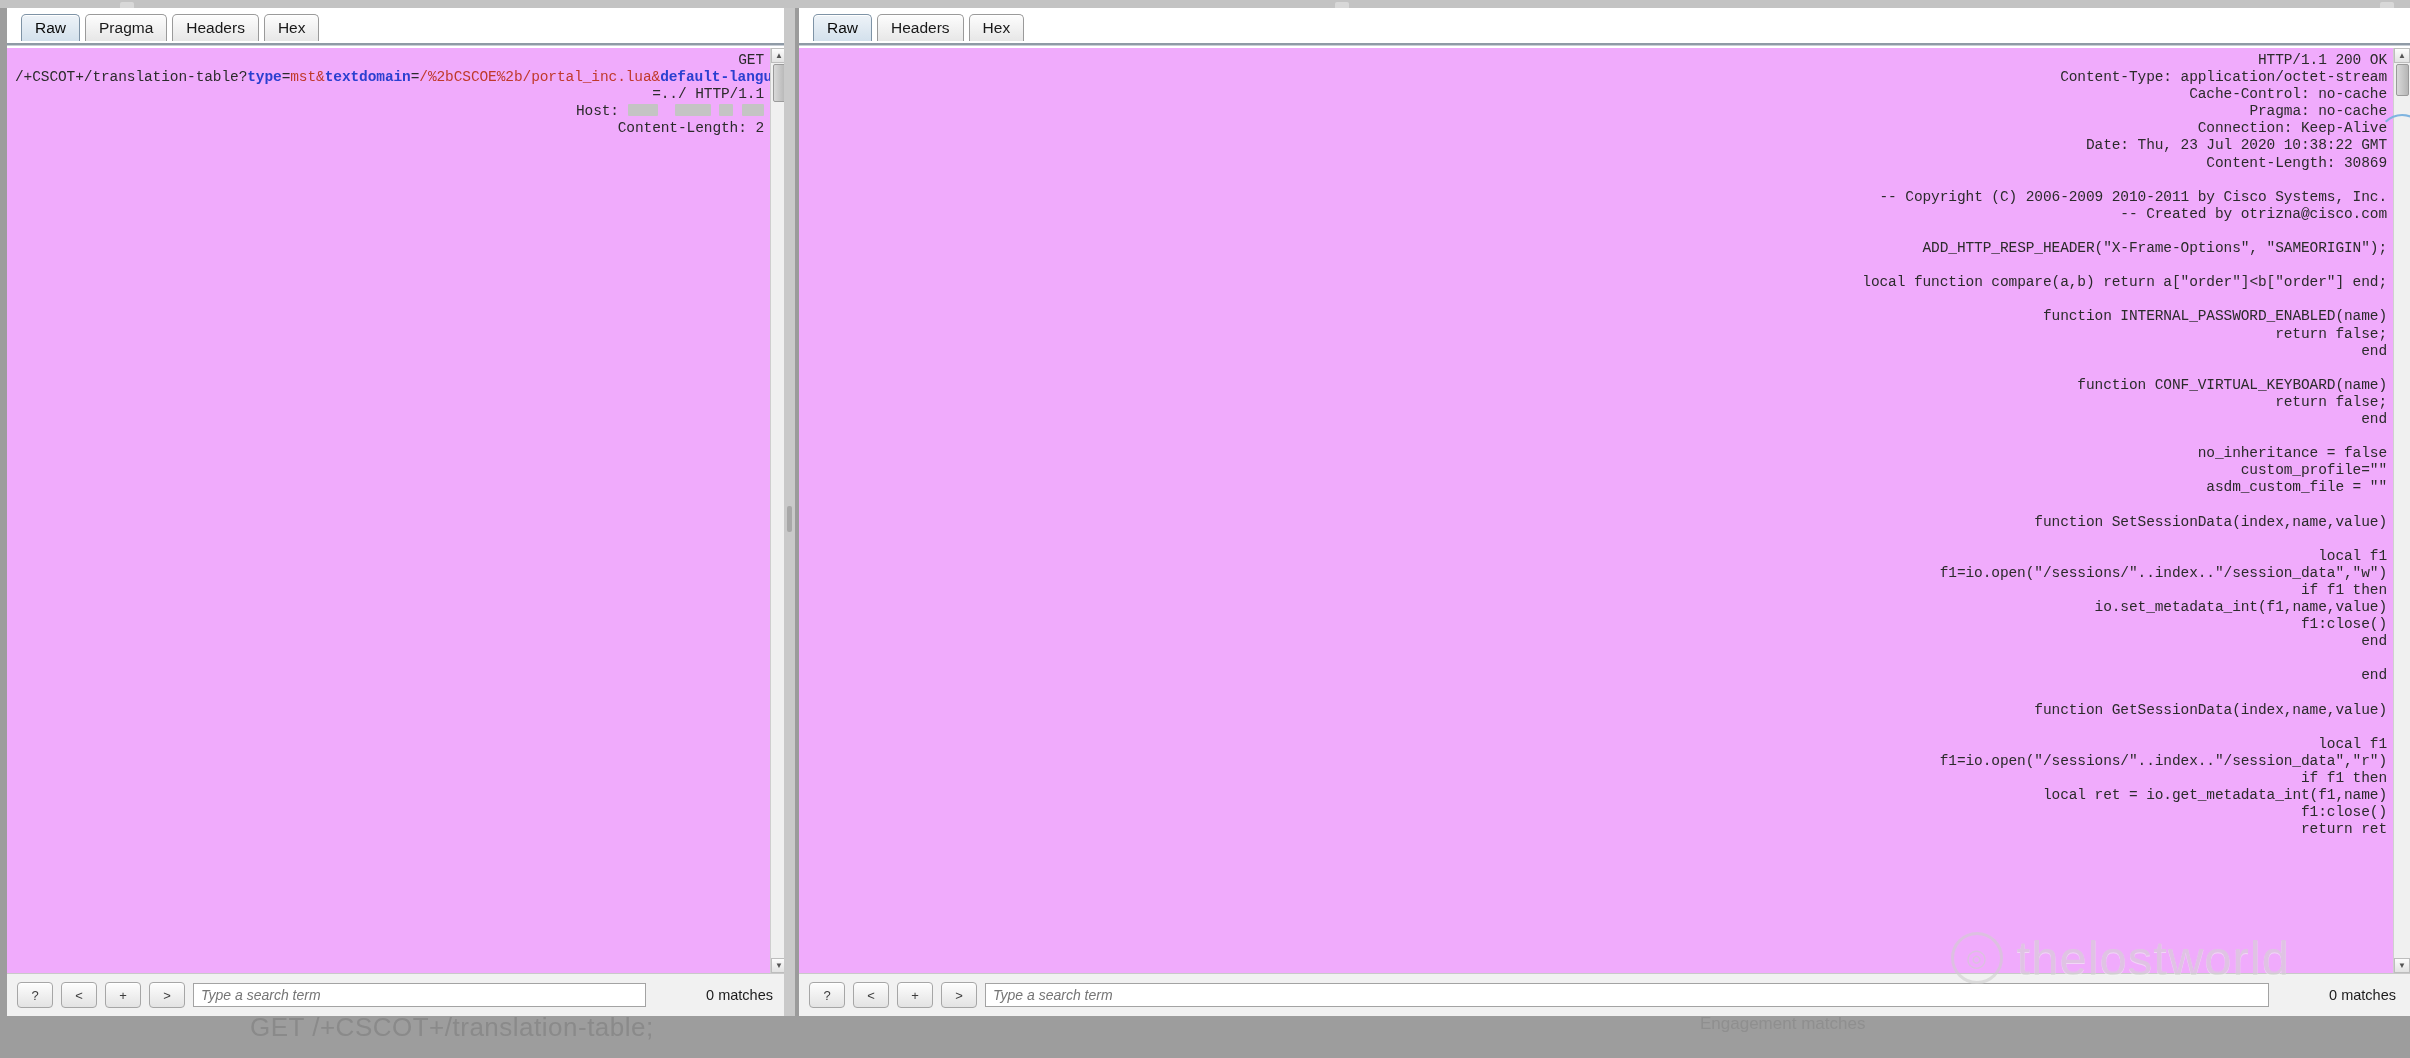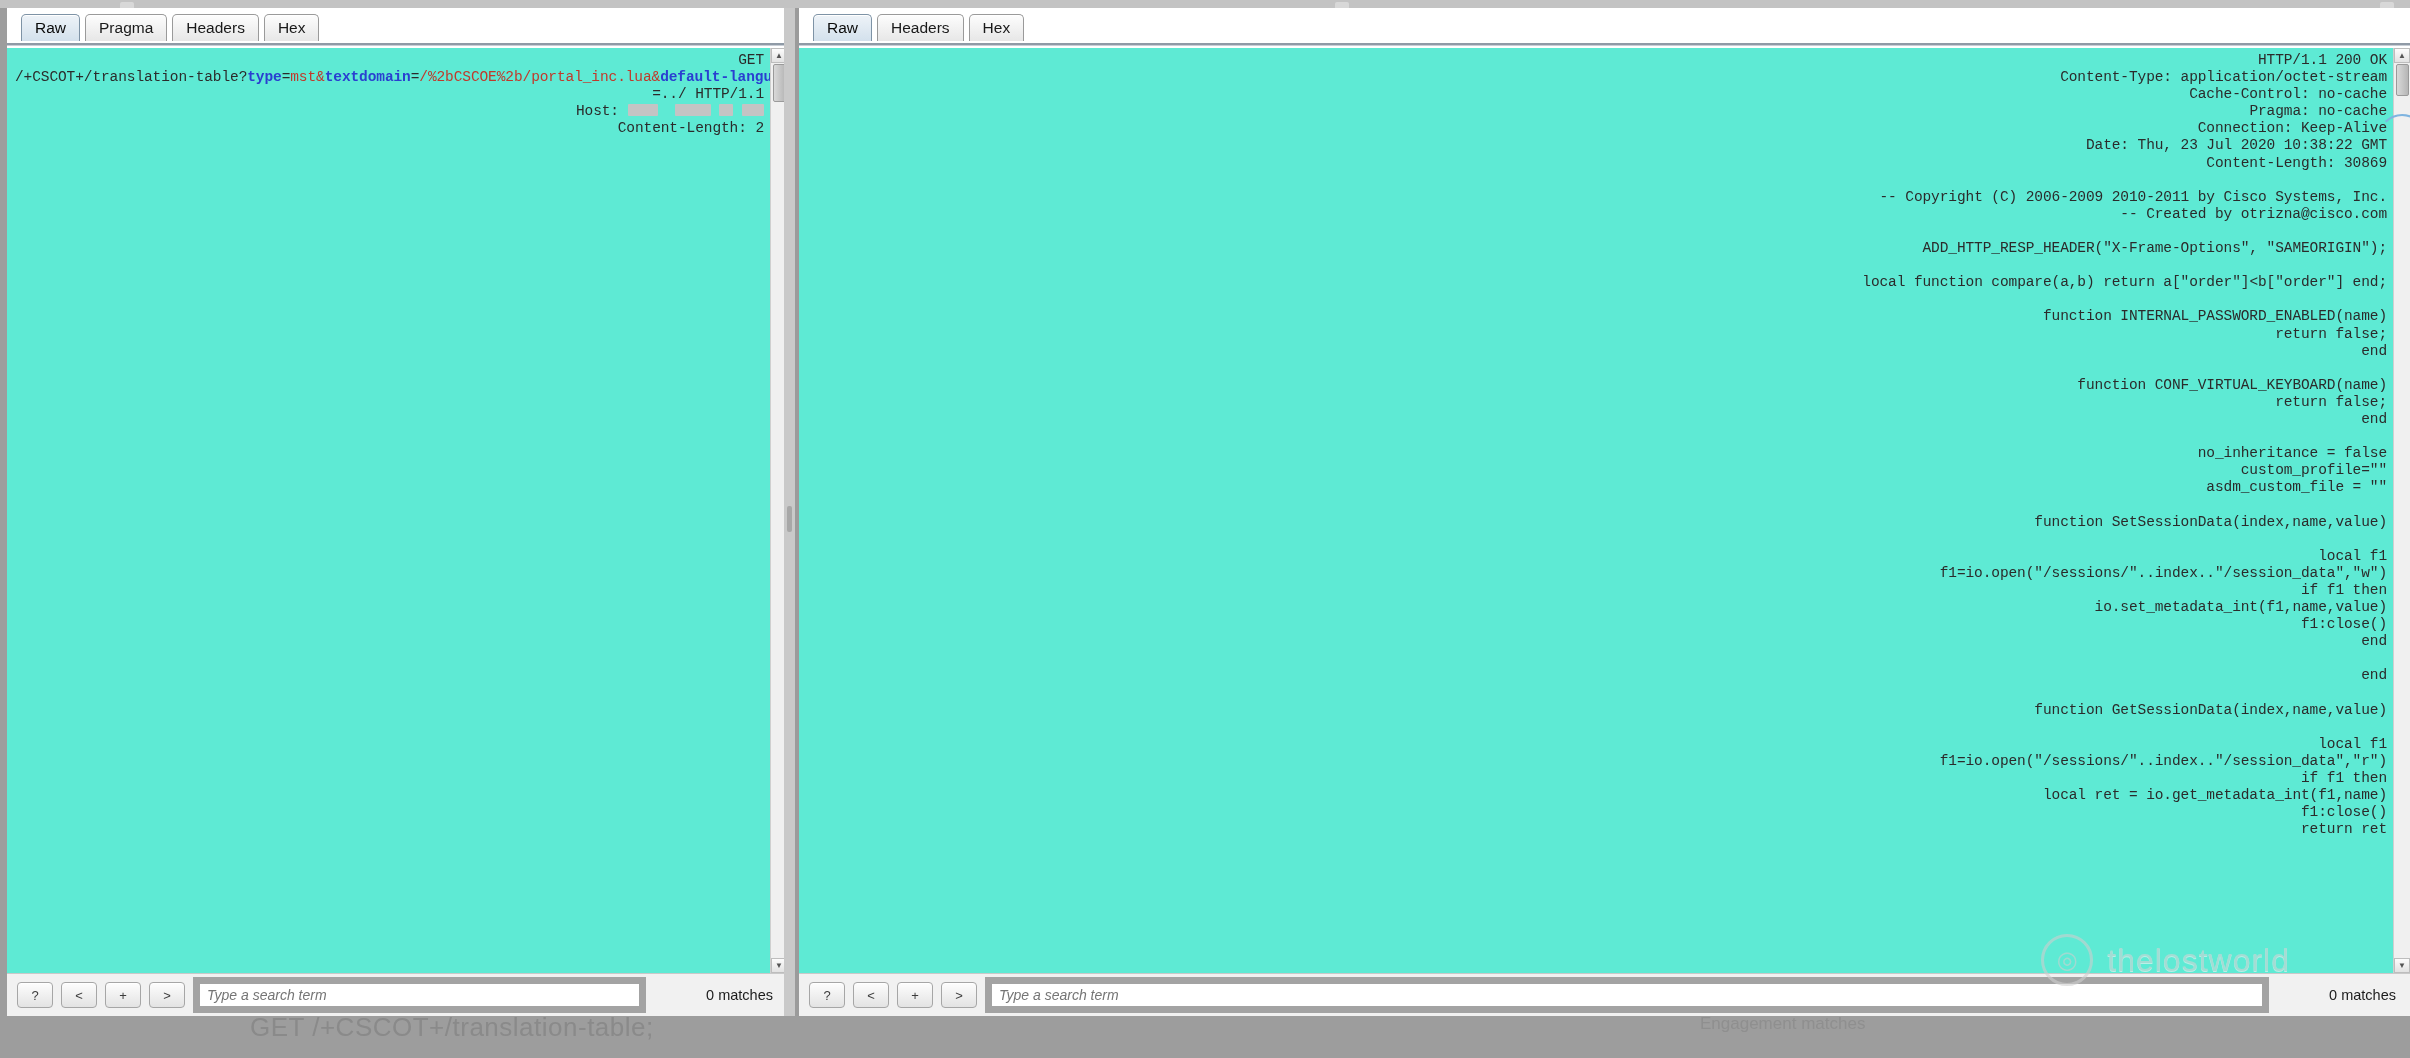--- a/index.html
+++ b/index.html
@@ -30,21 +30,21 @@
   .panel{
     position:absolute;top:8px;height:1008px;
     background:#ffffff;
     border-left:4px solid #9b9b9b;
     border-right:3px solid #9b9b9b;
     box-sizing:border-box;
   }
   #request-panel{left:0px;width:790px;border-left:7px solid #9d9d9d;}
   #response-panel{left:795px;width:1615px;border-right:0;}
 
-  .panel-inner{position:absolute;inset:0;background:#5eead4;display:flex;flex-direction:column;}
+  .panel-inner{position:absolute;inset:0;background:#f0abfc;display:flex;flex-direction:column;}
 
   
   .tabbar{
     position:relative;height:34px;flex:0 0 34px;
     background:#ffffff;
     padding-left:14px;
     display:flex;align-items:flex-end;
   }
   .tab{
     height:27px;line-height:25px;
@@ -128,22 +128,22 @@
   .sbtn{
     width:34px;height:24px;
     background:linear-gradient(#fdfdfd,#e3e3e3);
     border:1px solid #a6a6a6;border-radius:4px;
     font-size:13px;color:#3c3c3c;
     display:flex;align-items:center;justify-content:center;
     cursor:default;
     box-shadow:inset 0 1px 0 #fff;
   }
   .search-input{
-    flex:1 1 auto;height:36px;
-    background:#fff;border:7px solid #a3a3a3;
+    flex:1 1 auto;height:24px;
+    background:#fff;border:1px solid #a3a3a3;
     padding:0 7px;
     font-family:"Liberation Sans",sans-serif;
     font-size:14px;font-style:italic;color:#8a8a8a;
     box-sizing:border-box;
     outline:none;
   }
   .matches{
     flex:0 0 auto;font-size:14.5px;color:#1c1c1c;
     padding-left:6px;padding-right:4px;white-space:nowrap;margin-left:46px;
   }
@@ -156,21 +156,21 @@
     user-select:none;
   }
   .wm-logo{
     width:46px;height:46px;border-radius:50%;
     border:3px solid #cfcfcf;
     display:flex;align-items:center;justify-content:center;
     color:#cfcfcf;font-size:24px;font-family:"Liberation Serif",serif;
   }
   .wm-text{
     font-family:"Liberation Sans",sans-serif;
-    font-size:32px;color:#d4d4d4;letter-spacing:1px;
+    font-size:49px;color:#d4d4d4;letter-spacing:1px;
     text-shadow:0 1px 0 #f4f4f4;
   }
 
   
   .blue-arc{
     position:absolute;right:-16px;top:106px;
     width:44px;height:44px;border-radius:50%;
     border:2px solid #7fb4e0;border-left-color:transparent;border-bottom-color:transparent;
   }
 

